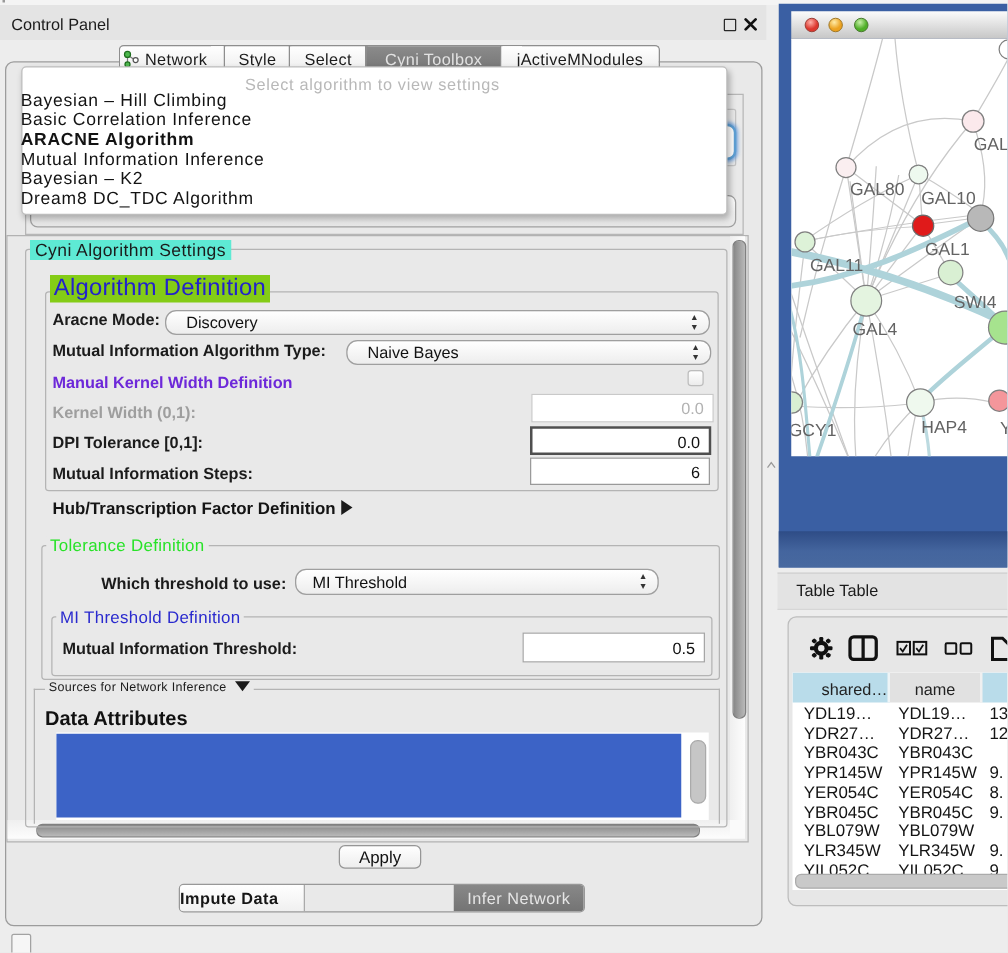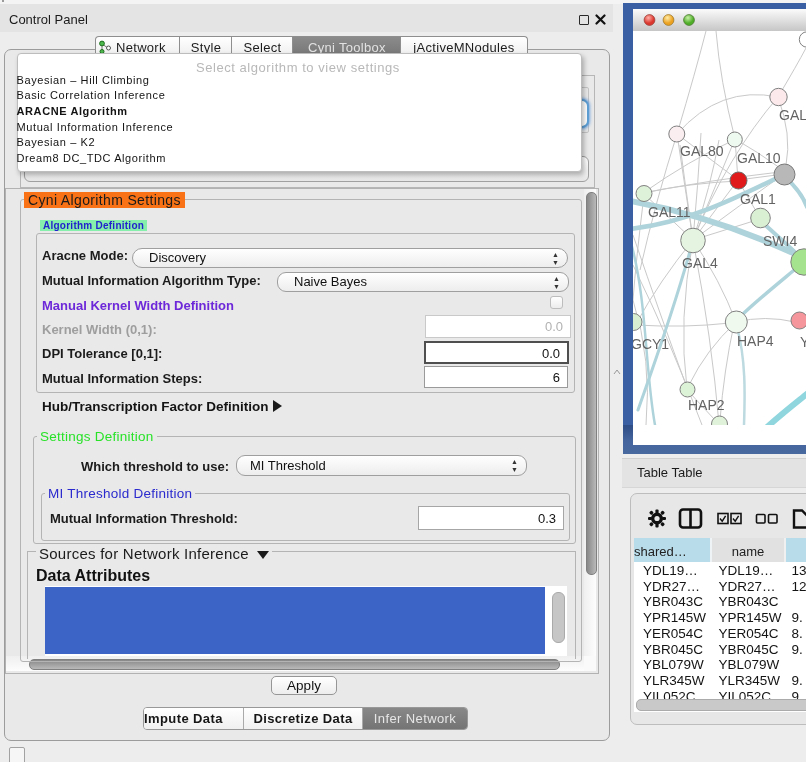--- a/index.html
+++ b/index.html
@@ -56,35 +56,35 @@
 <div class="abs" style="left:584px;top:189px;width:12px;height:467px;background:linear-gradient(90deg,#efefef,#fdfdfd);"></div>
 <div class="abs" style="left:585.5px;top:192px;width:9px;height:381px;border-radius:5px;
      background:linear-gradient(90deg,#888,#b9b9b9);border:0.5px solid #808080;"></div>
 
 <div class="abs" style="left:6px;top:656px;width:578px;height:15px;background:linear-gradient(#efefef,#fdfdfd);"></div>
 <div class="abs" style="left:29px;top:658.5px;width:529px;height:9.5px;border-radius:5px;
      background:linear-gradient(#888,#b9b9b9);border:0.5px solid #808080;"></div>
 <div class="abs" style="left:584px;top:656px;width:12px;height:15px;background:#fafafa;"></div>
 
 <div class="abs" style="left:20px;top:199px;width:560px;height:461px;border:1px solid #b4b4b4;border-radius:3px;"></div>
-<div class="abs" style="left:24px;top:191.5px;background:#f97316;padding:0 4px;font-size:14px;letter-spacing:0.35px;color:#1b1b1b;">Cyni Algorithm Settings</div>
+<div class="abs" style="left:24px;top:191.5px;background:#5eead4;padding:0 4px;font-size:14px;letter-spacing:0.35px;color:#1b1b1b;">Cyni Algorithm Settings</div>
 
 <div class="abs" style="left:36px;top:233px;width:537px;height:158px;border:1px solid #b4b4b4;border-radius:3px;"></div>
-<div class="abs" style="left:40px;top:220px;background:#86efac;padding:0 3px;font-size:10px;letter-spacing:0.25px;color:#2222cc;font-weight:bold;">Algorithm Definition</div>
+<div class="abs" style="left:40px;top:220px;background:#84cc16;padding:0 3px;font-size:19px;letter-spacing:0.25px;color:#2222cc;">Algorithm Definition</div>
 
 <style>
 .combo{position:absolute;border:1px solid #9f9f9f;border-radius:9px;background:linear-gradient(#ffffff,#ededed);
         font-size:13px;color:#111;}
  .combo .t{position:absolute;left:16px;top:1.5px;}
  .combo .ar{position:absolute;right:8px;top:2px;font-size:7px;color:#333;line-height:8px;text-align:center;}
  .fld{position:absolute;background:#fff;font-size:13px;color:#111;text-align:left;}
  .fld span{position:absolute;right:7px;top:3px;}
 </style>
 <div class="abs lbl b" style="left:42px;top:248px;">Aracne Mode:</div>
-<div class="combo" style="left:132px;top:247.5px;width:434px;height:18px;border-radius:10px;">
+<div class="combo" style="left:132px;top:247.5px;width:434px;height:18px;">
   <span class="t">Discovery</span>
     <span class="ar">▲<br>▼</span>
   </div>
 <div class="abs lbl b" style="left:42px;top:273px;">Mutual Information Algorithm Type:</div>
 <div class="combo" style="left:277px;top:271.5px;width:290px;height:18px;">
   <span class="t">Naive Bayes</span>
     <span class="ar">▲<br>▼</span>
   </div>
 <div class="abs b" style="left:42px;top:298px;font-size:13px;color:#6d28d9;">Manual Kernel Width Definition</div>
 <div class="abs" style="left:550px;top:296px;width:11px;height:11px;border:1px solid #bdbdbd;border-radius:3px;background:linear-gradient(#fff,#ececec);"></div>
@@ -98,59 +98,58 @@
   </div>
 <div class="abs lbl b" style="left:42px;top:371px;">Mutual Information Steps:</div>
 <div class="fld" style="left:424px;top:366px;width:142px;height:20px;border:1px solid #9a9a9a;">
     <span>6</span>
   </div>
 
 <div class="abs b" style="left:42px;top:399px;font-size:13.5px;color:#141414;">Hub/Transcription Factor Definition</div>
 <div class="abs" style="left:273px;top:400px;width:0;height:0;border-left:9px solid #1a1a1a;border-top:6.5px solid transparent;border-bottom:6.5px solid transparent;"></div>
 
 <div class="abs" style="left:33px;top:436px;width:541px;height:106px;border:1px solid #b4b4b4;border-radius:3px;"></div>
-<div class="abs" style="left:37px;top:429px;background:#e9e9e9;padding:0 3px;font-size:13.5px;letter-spacing:0.25px;color:#28e228;">Settings Definition</div>
+<div class="abs" style="left:37px;top:429px;background:#e9e9e9;padding:0 3px;font-size:13.5px;letter-spacing:0.25px;color:#28e228;">Tolerance Definition</div>
 <div class="abs lbl b" style="left:81px;top:459px;">Which threshold to use:</div>
 <div class="combo" style="left:236px;top:455px;width:289px;height:19px;">
   <span class="t" style="left:13px;">MI Threshold</span>
     <span class="ar">▲<br>▼</span>
   </div>
 
 <div class="abs" style="left:41px;top:493px;width:527px;height:46px;border:1px solid #b4b4b4;border-radius:3px;"></div>
 <div class="abs" style="left:45px;top:485.5px;background:#e9e9e9;padding:0 3px;font-size:13.5px;letter-spacing:0.25px;color:#2a2ace;">MI Threshold Definition</div>
 <div class="abs lbl b" style="left:50px;top:511px;">Mutual Information Threshold:</div>
 <div class="fld" style="left:418px;top:506px;width:144px;height:22px;border:1px solid #a6a6a6;">
-    <span style="top:4px;">0.3</span>
+    <span style="top:4px;">0.5</span>
   </div>
 
 <div class="abs" style="left:27px;top:551px;width:547px;height:107px;border:1px solid #b4b4b4;border-top:1px solid #b4b4b4;border-bottom:none;"></div>
-<div class="abs" style="left:36px;top:545px;background:#e9e9e9;padding:0 3px;font-size:15px;letter-spacing:0.25px;color:#1b1b1b;">Sources for Network Inference
+<div class="abs" style="left:36px;top:545px;background:#e9e9e9;padding:0 3px;font-size:10px;letter-spacing:0.25px;color:#1b1b1b;">Sources for Network Inference
   <span style="display:inline-block;width:0;height:0;border-top:8px solid #1a1a1a;border-left:6.5px solid transparent;border-right:6.5px solid transparent;margin-left:4px;"></span></div>
 <div class="abs b" style="left:36px;top:566.5px;font-size:16px;color:#111;">Data Attributes</div>
 
 <div class="abs" style="left:45px;top:585.5px;width:522px;height:70.5px;background:#fff;overflow:hidden;">
   <div style="position:absolute;left:0;top:1.8px;width:500px;height:67px;background:#3c63c6;"></div>
   <div style="position:absolute;left:506.5px;top:6px;width:11px;height:49px;background:#c6c6c6;border:0.5px solid #aaa;border-radius:6px;"></div>
 </div>
 
 <div class="abs" style="left:271px;top:676px;width:64px;height:16px;border:1px solid #969696;border-radius:5px;
      background:linear-gradient(#fff,#ededed);text-align:center;font-size:13.5px;color:#111;padding-top:0.5px;">Apply</div>
 
 <div class="abs" style="left:143px;top:707px;width:323px;height:21px;border:1px solid #989898;border-radius:4px;overflow:hidden;font-size:13px;font-weight:bold;letter-spacing:0.4px;">
   <div style="position:absolute;left:0;top:0;width:99px;height:21px;background:linear-gradient(#fff,#f0f0f0);border-right:1px solid #aaa;text-align:left;line-height:21px;color:#161616;">Impute Data</div>
-  <div style="position:absolute;left:100px;top:0;width:118px;height:21px;background:linear-gradient(#fff,#f0f0f0);border-right:1px solid #aaa;text-align:center;line-height:21px;color:#161616;">Discretize Data</div>
   <div style="position:absolute;left:219px;top:0;width:104px;height:21px;background:linear-gradient(#888,#747474);text-align:center;line-height:21px;color:#e6e6e6;font-weight:normal;">Infer Network</div>
 </div>
 
 <div class="abs" style="left:9px;top:747px;width:14px;height:18px;border:1px solid #a2a2a2;border-radius:2px;background:#f6f6f6;"></div>
 
 <div class="abs" style="left:17px;top:53px;width:563px;height:117px;background:#fff;border:1px solid #bdbdbd;
      border-radius:4px;box-shadow:2px 3px 5px rgba(0,0,0,.28);"></div>
 <div class="abs" style="left:196px;top:60px;font-size:13px;color:#b8b8b8;letter-spacing:0.55px;">Select algorithm to view settings</div>
-<div class="abs" style="left:16.5px;top:72.5px;font-size:11px;color:#131313;line-height:15.7px;letter-spacing:0.6px;">
+<div class="abs" style="left:16.5px;top:72.5px;font-size:14px;color:#131313;line-height:15.7px;letter-spacing:0.6px;">
 Bayesian – Hill Climbing<br>
 Basic Correlation Inference<br>
 <span class="b">ARACNE Algorithm</span><br>
 Mutual Information Inference<br>
 Bayesian – K2<br>
 Dream8 DC_TDC Algorithm</div>
 
 <svg class="abs" style="left:613px;top:369px;" width="8" height="6" viewBox="0 0 8 6">
   <path d="M1,5 L4,1 L7,5" stroke="#999" stroke-width="1" fill="none"></path>
   </svg>
@@ -171,21 +170,21 @@
     <radialGradient id="gg" cx="0.4" cy="0.3">
         <stop offset="0" stop-color="#c8f0a8"></stop>
         <stop offset="1" stop-color="#4fae28"></stop>
       </radialGradient>
   </defs>
   <circle cx="8.5" cy="8" r="5.4" fill="url(#rg)" stroke="#9a4038" stroke-width="0.8"></circle>
   <circle cx="27.5" cy="8" r="5.4" fill="url(#yg)" stroke="#a07828" stroke-width="0.8"></circle>
   <circle cx="48" cy="8" r="5.4" fill="url(#gg)" stroke="#4a7a30" stroke-width="0.8"></circle>
 </svg>
 
-<div class="abs" style="left:633px;top:31px;width:173px;height:414px;background:#fff;overflow:hidden;">
+<div class="abs" style="left:633px;top:31px;width:173px;height:334px;background:#fff;overflow:hidden;">
 <svg width="173" height="394" viewBox="633 31 173 394">
   <g fill="none" stroke="#c9c9c9" stroke-width="1">
     <path d="M677,134 Q720,85 778,97"></path>
     <path d="M778,97 Q797,65 806,48"></path>
     <path d="M778,97 Q792,135 786,165"></path>
     <path d="M677,134 Q696,70 706,31"></path>
     <path d="M735,139 Q720,80 716,31"></path>
     <path d="M677,134 Q656,200 640,270"></path>
     <path d="M693,240 L643,193"></path>
     <path d="M693,240 L738,180"></path>
@@ -300,21 +299,21 @@
     <rect x="122.5" y="6.5" width="8.5" height="8.5" rx="1"></rect>
   </g>
 
   <path d="M148,2.5 h8 l6,6 v11 h-14 z" fill="none" stroke="#111" stroke-width="2.4"></path>
 </svg>
 
 <div class="abs" style="left:634px;top:538px;width:172px;height:174px;background:#fff;overflow:hidden;">
   <div style="position:absolute;left:0;top:0;width:76px;height:24px;background:#b9dcea;border-right:2px solid #eef4f6;"></div>
   <div style="position:absolute;left:78px;top:0;width:72px;height:24px;background:#e1e1e1;border-right:2px solid #f0f0f0;"></div>
   <div style="position:absolute;left:152px;top:0;width:20px;height:24px;background:#b9dcea;"></div>
-  <div style="position:absolute;left:0;top:6px;width:76px;text-align:left;font-size:13px;color:#222;">shared…</div>
+  <div style="position:absolute;left:0;top:6px;width:76px;text-align:right;font-size:13px;color:#222;">shared…</div>
   <div style="position:absolute;left:78px;top:6px;width:72px;text-align:center;font-size:13px;color:#222;">name</div>
   <div id="rows" style="position:absolute;left:0;top:25px;font-size:13.5px;color:#141414;line-height:15.7px;">
     <div style="position:absolute;left:9px;top:0;width:70px;">YDL19…<br>YDR27…<br>YBR043C<br>YPR145W<br>YER054C<br>YBR045C<br>YBL079W<br>YLR345W<br>YIL052C</div>
     <div style="position:absolute;left:84.5px;top:0;width:70px;">YDL19…<br>YDR27…<br>YBR043C<br>YPR145W<br>YER054C<br>YBR045C<br>YBL079W<br>YLR345W<br>YIL052C</div>
     <div style="position:absolute;left:157.5px;top:0;width:30px;">13<br>12<br><br>9.<br>8.<br>9.<br><br>9.<br>9.</div>
   </div>
   <div style="position:absolute;left:2px;top:160.5px;width:175px;height:10px;background:#c9c9c9;border:1px solid #ababab;border-radius:5px;"></div>
 </div>
 
 </body></html>

